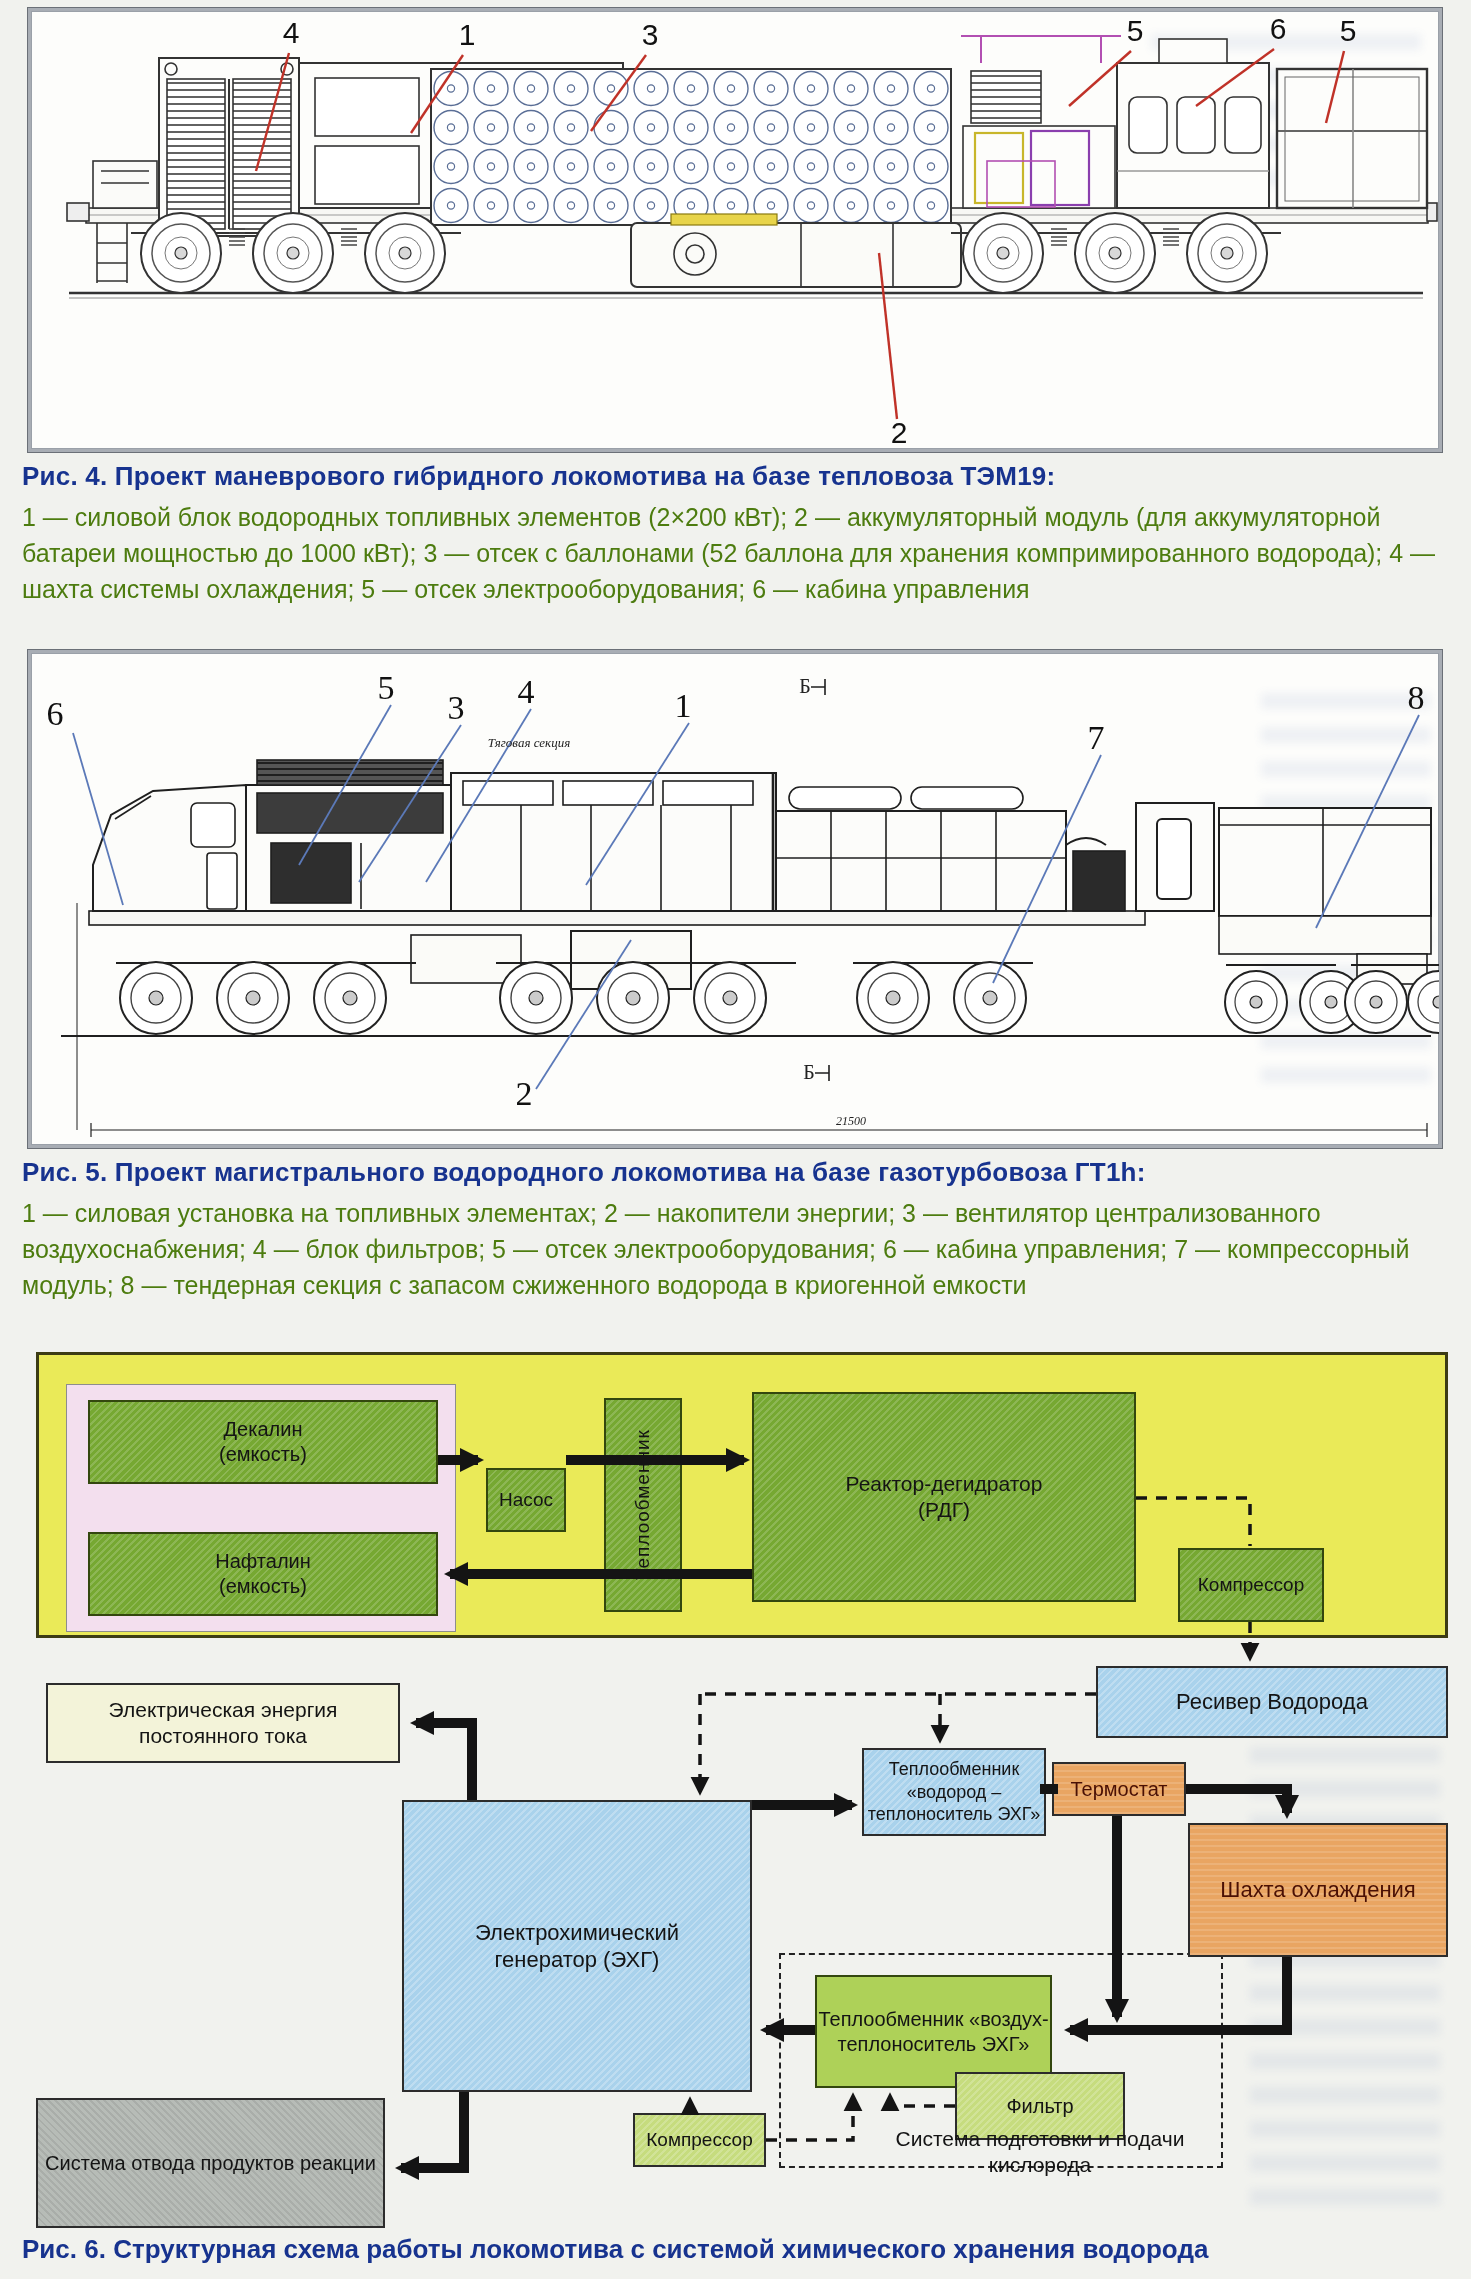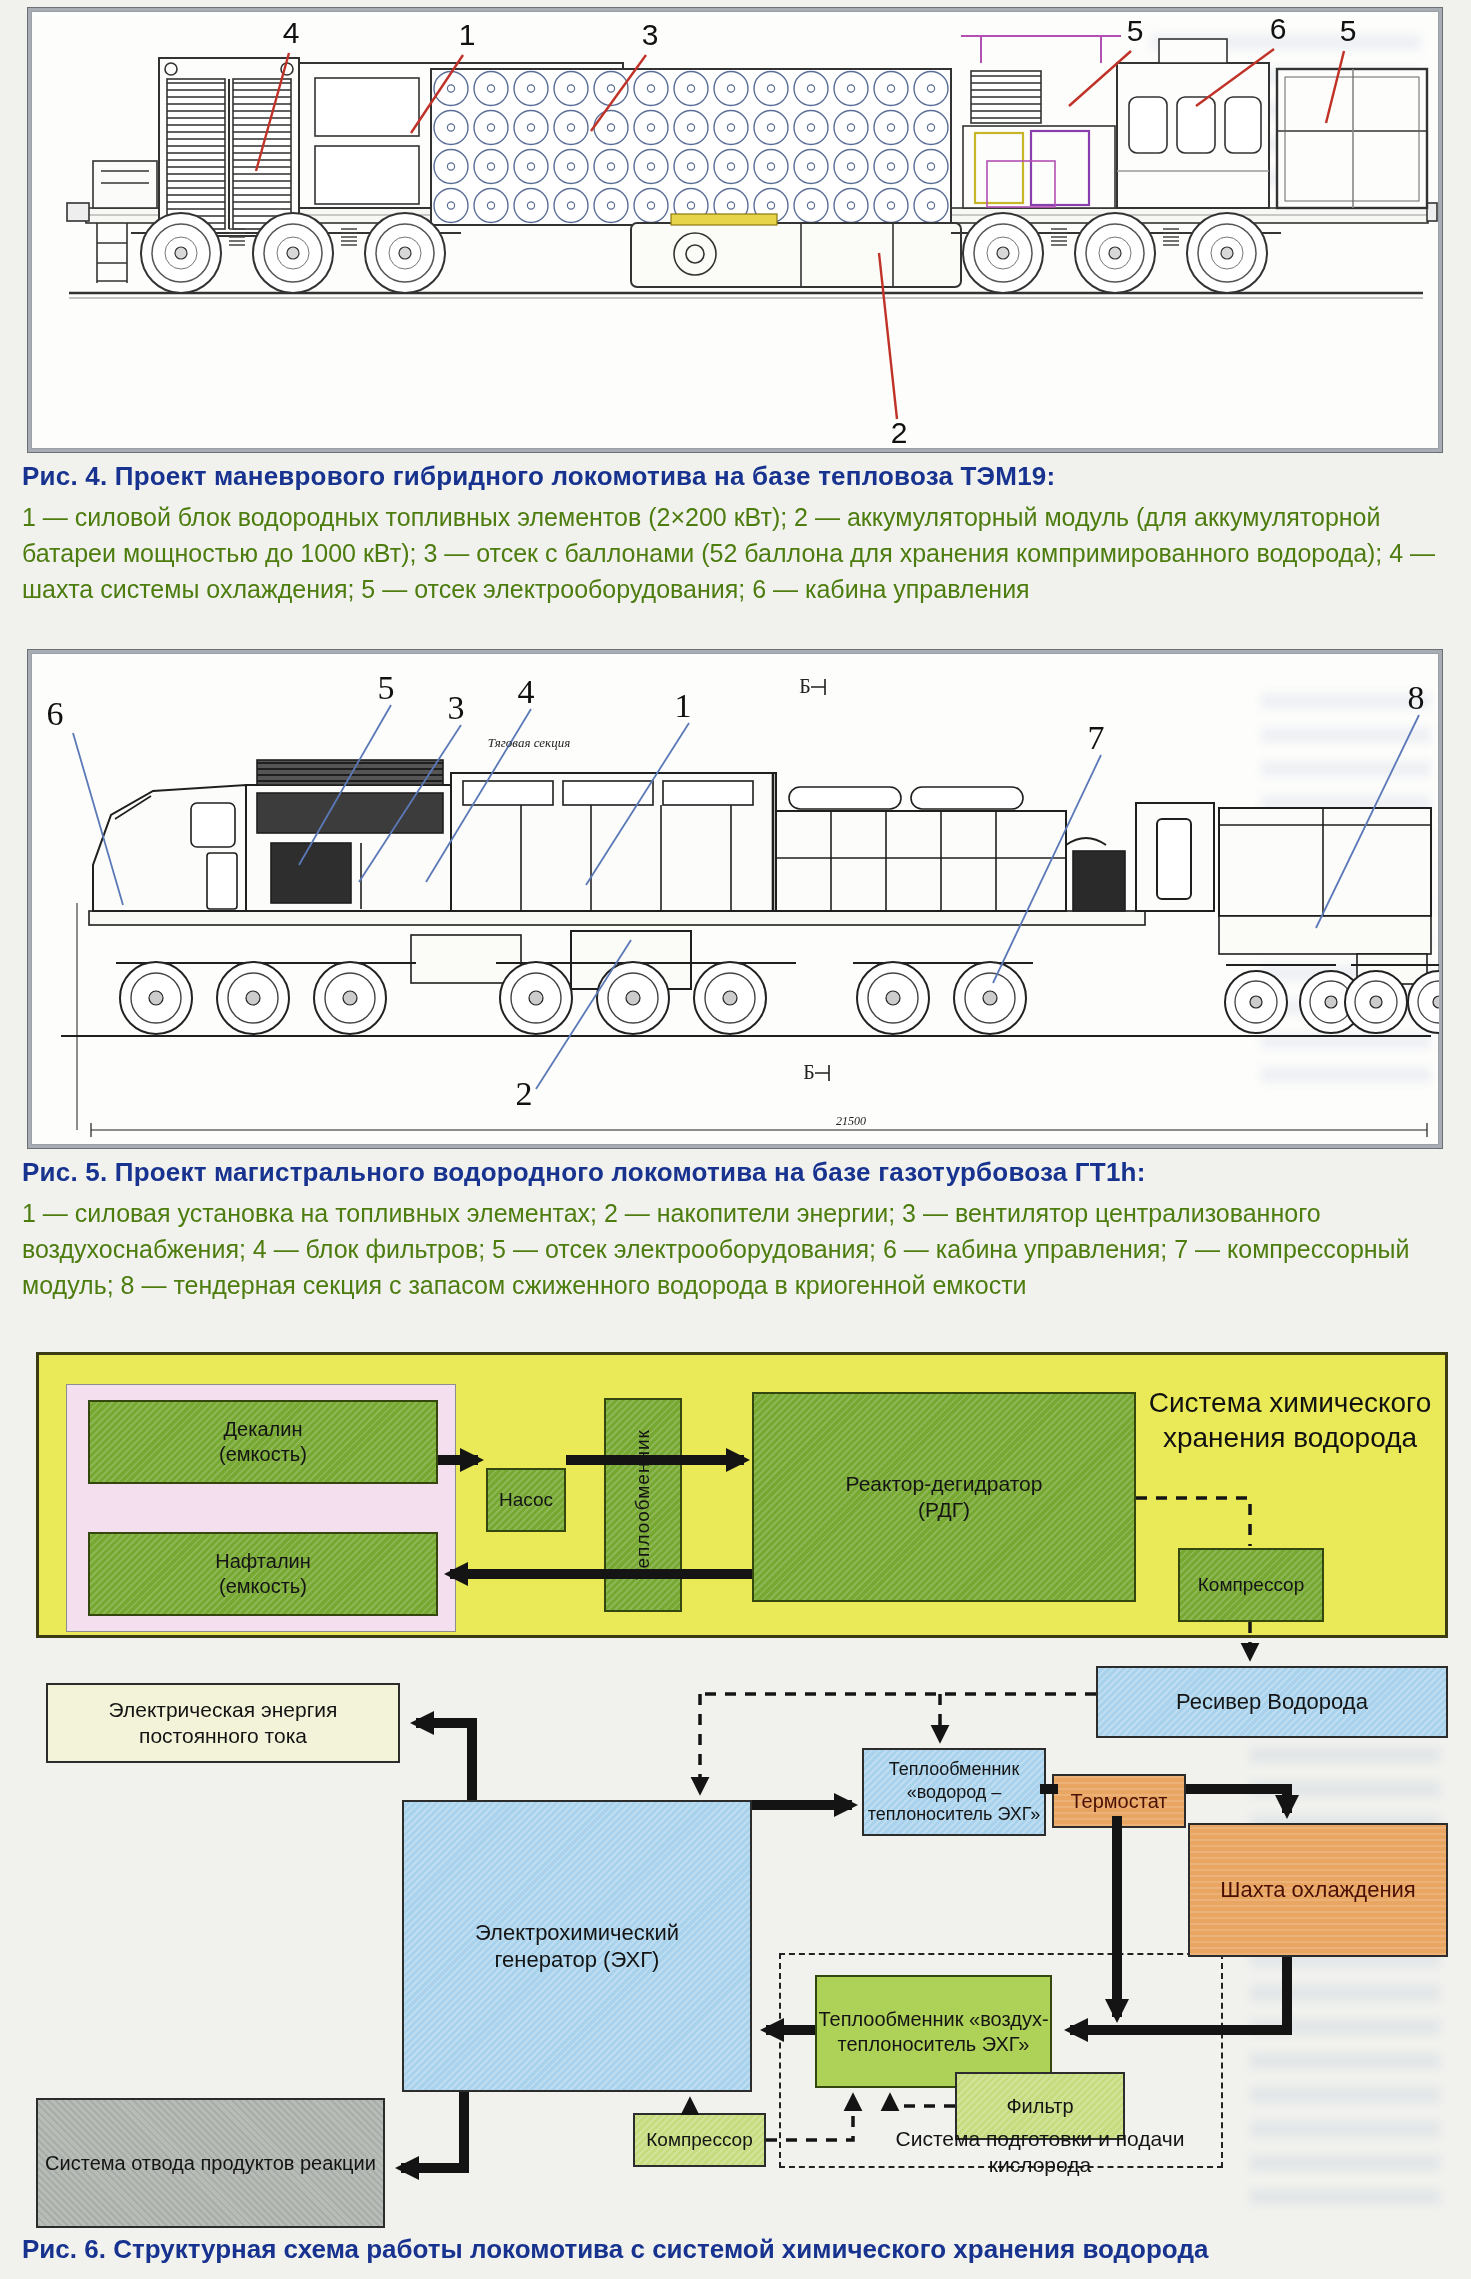--- a/index.html
+++ b/index.html
@@ -320,21 +320,20 @@
         <line x1="1250" y1="287" x2="1250" y2="322" marker-end="url(#ahd)"></line>
         <path d="M1096 359 H700"></path>
         <line x1="940" y1="359" x2="940" y2="404" marker-end="url(#ahd)"></line>
         <line x1="700" y1="359" x2="700" y2="456" marker-end="url(#ahd)"></line>
         <line x1="690" y1="778" x2="690" y2="766" marker-end="url(#ahd)"></line>
         <path d="M766 805 H853 V762" marker-end="url(#ahd)"></path>
         <path d="M955 771 H890 V762" marker-end="url(#ahd)"></path>
       </g>
     </svg>
 
-    <div class="box" style="left:1140px;top:45px;width:300px;height:80px;font-size:28px;color:#111;">Система химического хранения водорода</div>
 
     <div class="box hatchG bd2" style="left:88px;top:65px;width:350px;height:84px;font-size:20px;">
       <div>
           <div>Декалин</div>
            <div>(емкость)</div>
         </div>
     </div>
     <div class="box hatchG bd2" style="left:88px;top:197px;width:350px;height:84px;font-size:20px;">
       <div>
           <div>Нафталин</div>
@@ -348,21 +347,21 @@
           <div>Реактор-дегидратор</div>
            <div>(РДГ)</div>
         </div>
     </div>
     <div class="box hatchG bd2" style="left:1178px;top:213px;width:146px;height:74px;font-size:19px;">Компрессор</div>
 
     <div class="box hatchB bd1" style="left:1096px;top:331px;width:352px;height:72px;font-size:22px;">Ресивер Водорода</div>
     <div class="box hatchB bd1" style="left:862px;top:413px;width:184px;height:88px;font-size:18px;padding:2px;">Теплообменник «водород – теплоноситель ЭХГ»</div>
     <div class="box hatchB bd1" style="left:402px;top:465px;width:350px;height:292px;font-size:22px;padding:0 40px;">Электрохимический генератор (ЭХГ)</div>
 
-    <div class="box hatchO bd1" style="left:1052px;top:427px;width:134px;height:54px;font-size:20px;color:#4a1004;margin-top:12px;">Термостат</div>
+    <div class="box hatchO bd1" style="left:1052px;top:427px;width:134px;height:54px;font-size:20px;color:#4a1004;">Термостат</div>
     <div class="box hatchO bd1" style="left:1188px;top:488px;width:260px;height:134px;font-size:22px;color:#4a1004;">Шахта охлаждения</div>
 
     <div class="box bd1" style="left:46px;top:348px;width:354px;height:80px;font-size:21px;background:#f3f3d9;">Электрическая энергия постоянного тока</div>
 
     <div class="box" style="left:815px;top:640px;width:237px;height:113px;font-size:20px;background:#aed158;border:2px solid #33470e;">Теплообменник «воздух-теплоноситель ЭХГ»</div>
     <div class="box hatchL bd1" style="left:633px;top:778px;width:133px;height:54px;font-size:19px;">Компрессор</div>
     <div class="box hatchL bd1" style="left:955px;top:737px;width:170px;height:68px;font-size:20px;">Фильтр</div>
 
     <div class="box" style="left:860px;top:788px;width:360px;height:58px;font-size:21px;z-index:4;">Система подготовки и подачи кислорода</div>
 

